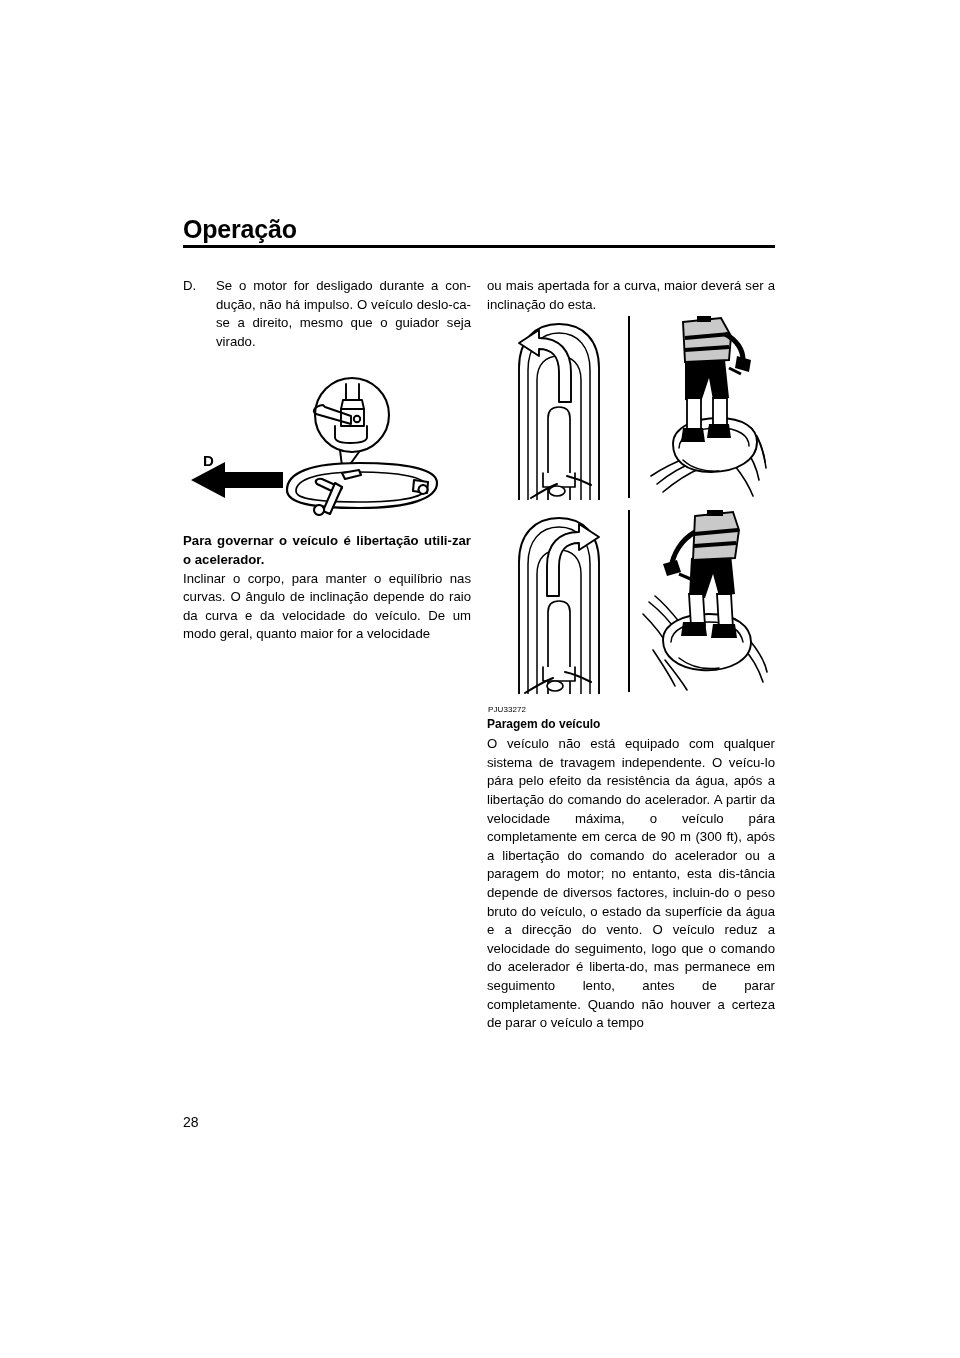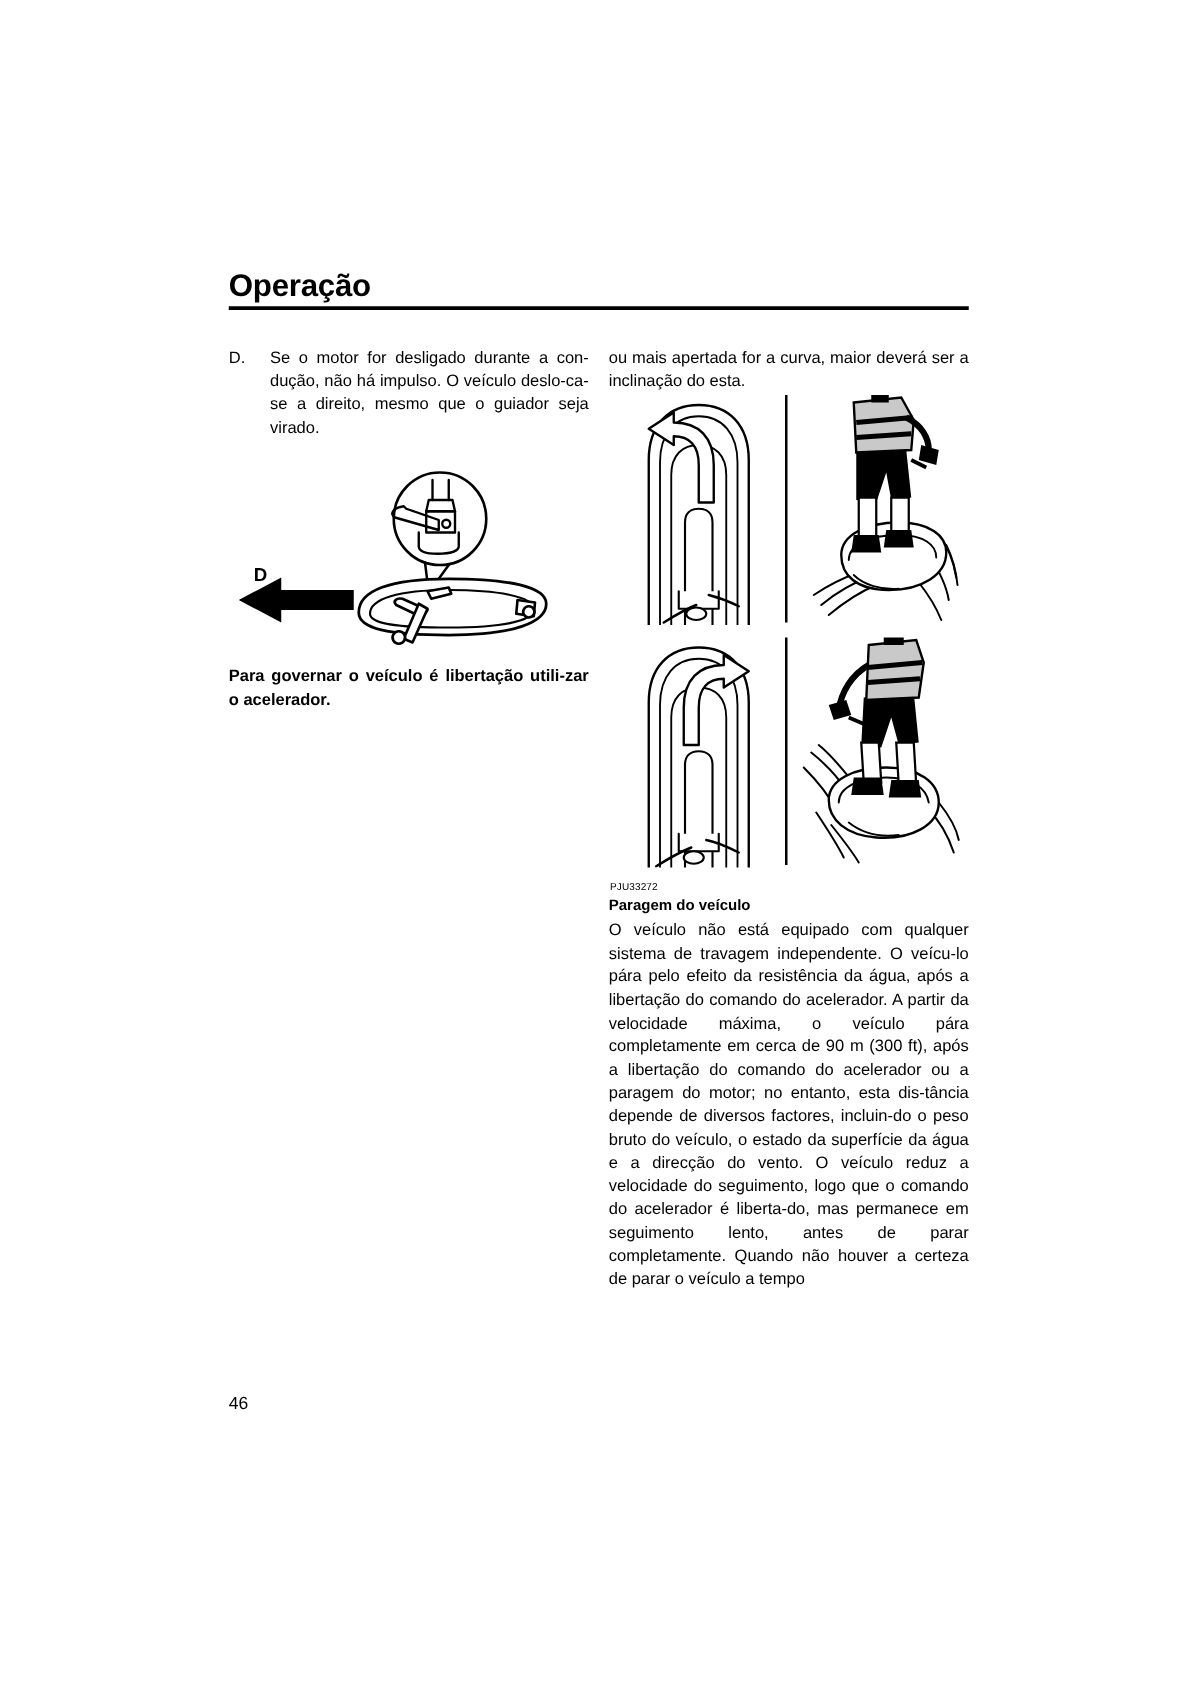--- a/index.html
+++ b/index.html
@@ -156,20 +156,21 @@
   <div id="left-column" class="column">
 
     <div class="lettered-item">
       <span class="marker">D.</span>
       <p class="body-text">Se o motor for desligado durante a con-dução, não há impulso. O veículo deslo-ca-se a direito, mesmo que o guiador seja virado.</p>
     </div>
 
     <div style="height:181px"></div>
 
     <p class="lead-bold">Para governar o veículo é libertação utili-zar o acelerador.</p>
+    <p class="body-text">Inclinar o corpo, para manter o equilíbrio nas curvas. O ângulo de inclinação depende do raio da curva e da velocidade do veículo. De um modo geral, quanto maior for a velocidade</p>
   </div>
 
   <div id="figure-d">
     <span id="label-d">D</span>
 
     <svg width="288" height="160" viewBox="0 0 288 160">
       <g fill="none" stroke="#000" stroke-width="2.1" stroke-linejoin="round" stroke-linecap="round">
 
         <circle cx="169" cy="53" r="37"></circle>
 
@@ -352,16 +353,16 @@
           <path d="M68 0 C68 -6 84 -6 84 0 L84 6 L68 6 Z" fill="#000"></path>
 
           <path d="M56 22 C42 30 34 44 32 58" fill="none" stroke="#000" stroke-width="5"></path>
           <path d="M24 54 L38 50 L42 62 L28 66 Z" fill="#000"></path>
           <path d="M40 64 L54 70" stroke="#000" stroke-width="3" fill="none"></path>
         </g>
       </svg>
     </div>
   </div>
 
-  <div id="page-number">46</div>
+  <div id="page-number">28</div>
   <div id="watermark">carmanualsonline.info</div>
 
 </div>
 
 </body></html>

